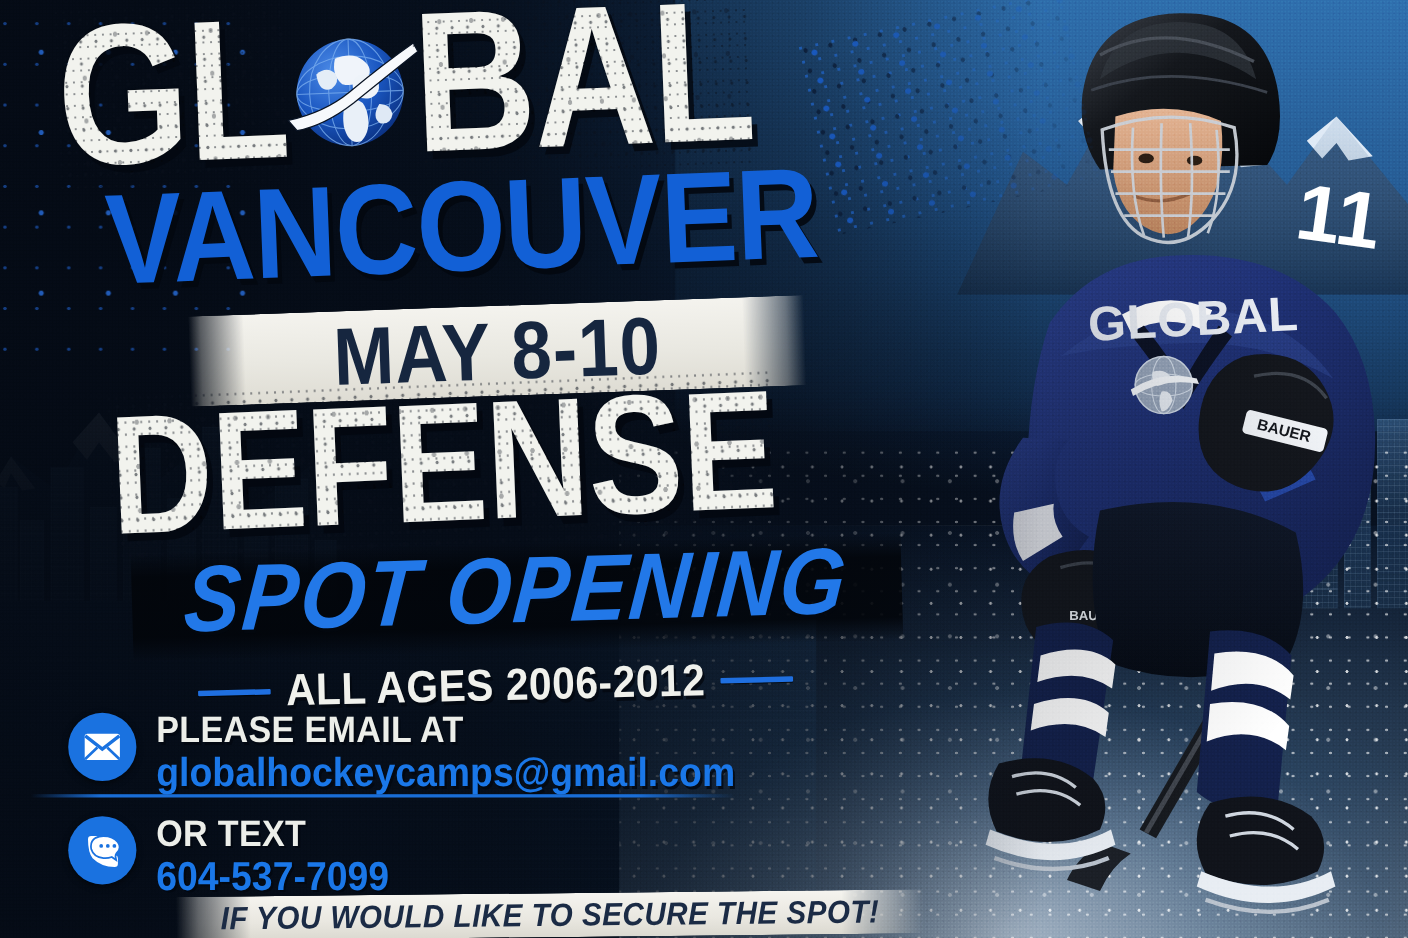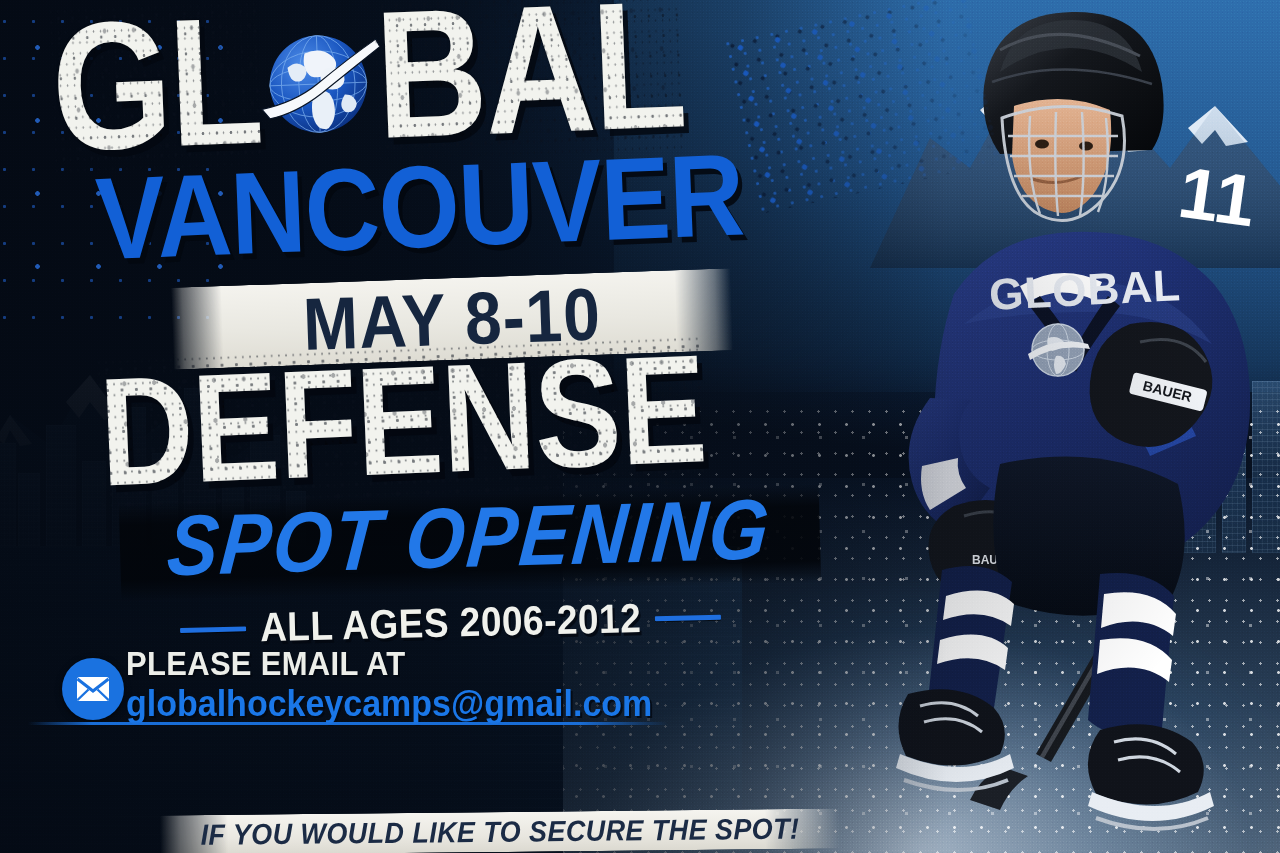--- a/index.html
+++ b/index.html
@@ -232,21 +232,21 @@
   .ages-dash.l{ width:66px; }
   .ages-dash.r{ width:66px; }
   .ages-text{
     font-weight:bold; font-size:37px; letter-spacing:.5px; color:#f0f1ec; white-space:nowrap;
     transform:scaleY(1.1);
     text-shadow:2px 3px 0 rgba(3,8,16,.85);
   }
 
   
   .contact{ position:absolute; left:62px; top:648px; width:700px; }
-  .c-row{ display:flex; align-items:flex-end; gap:2px; }
+  .c-row{ display:flex; align-items:flex-start; gap:18px; }
   .c-row + .c-row{ margin-top:22px; }
   .c-icon{
     width:62px; height:62px; border-radius:50%;
     background:#1a72e0;
     display:flex; align-items:center; justify-content:center;
     flex:0 0 auto;
     box-shadow:0 2px 6px rgba(0,0,0,.55);
   }
   .c-lines{ line-height:1; }
   .c-label{
@@ -535,20 +535,38 @@
             <path d="M1.5 3 L17 15 L32.5 3" fill="none" stroke="#1a72e0" stroke-width="3"></path>
             <path d="M1.5 24 L12.5 13.5 M32.5 24 L21.5 13.5" fill="none" stroke="#1a72e0" stroke-width="2.4"></path>
           </svg>
         </span>
         <span class="c-lines">
           <span class="c-label">PLEASE EMAIL AT</span>
           <span class="c-value">globalhockeycamps@gmail.com</span>
         </span>
       </div>
 
+      <div class="c-row">
+        <span class="c-icon">
+          <svg width="36" height="32" viewBox="0 0 36 32">
+            <path d="M5 6 q0 -3 3 -3 h5 q2 0 2.6 2 l1.4 5 q.6 2 -1.2 3 l-2.6 1.4 q2.4 5.4 7.4 8.6
+                     l1.6 -2.6 q1 -1.8 3 -1.2 l5 1.4 q2 .6 2 2.6 v5 q0 3 -3 3
+                     q-12 0 -20 -8 Q5 18 5 6 Z" fill="#ffffff"></path>
+            <path d="M19 3 q9 0 13 5.5 q4 5.5 -1 10 q-1 1 -1 3 l.6 3.4 l-4 -2.8 q-3.6 1.4 -7.6 1
+                     q-9 -1 -11 -8 q-1.5 -7 4 -10.4 Q15 3 19 3 Z" fill="#ffffff" stroke="#1a72e0" stroke-width="1.6"></path>
+            <circle cx="17" cy="12" r="1.7" fill="#1a72e0"></circle>
+            <circle cx="23" cy="12" r="1.7" fill="#1a72e0"></circle>
+            <circle cx="29" cy="12" r="1.7" fill="#1a72e0"></circle>
+          </svg>
+        </span>
+        <span class="c-lines">
+          <span class="c-label">OR TEXT</span>
+          <span class="c-value">604-537-7099</span>
+        </span>
+      </div>
     </div>
     <div class="divider"></div>
 
     <div class="bottom-band">
       <div class="brush"></div>
       <div class="bottom-text">IF YOU WOULD LIKE TO SECURE THE SPOT!</div>
     </div>
 
   </div>
 </div>

